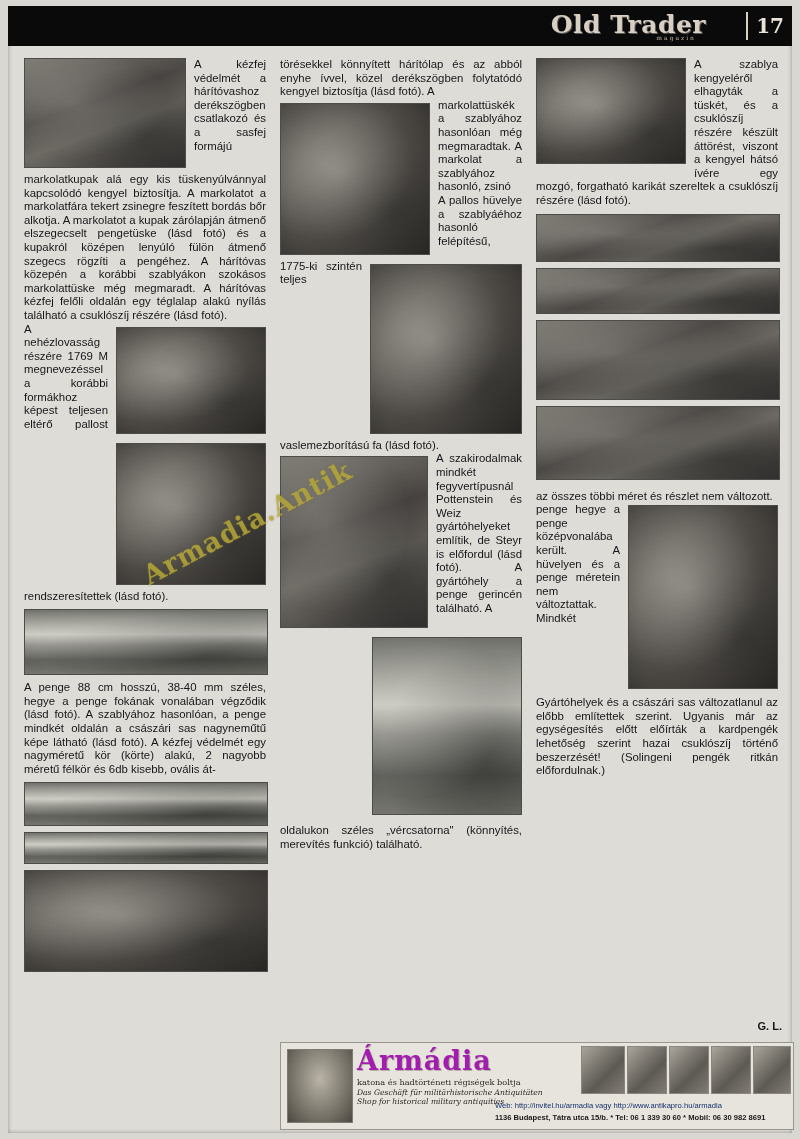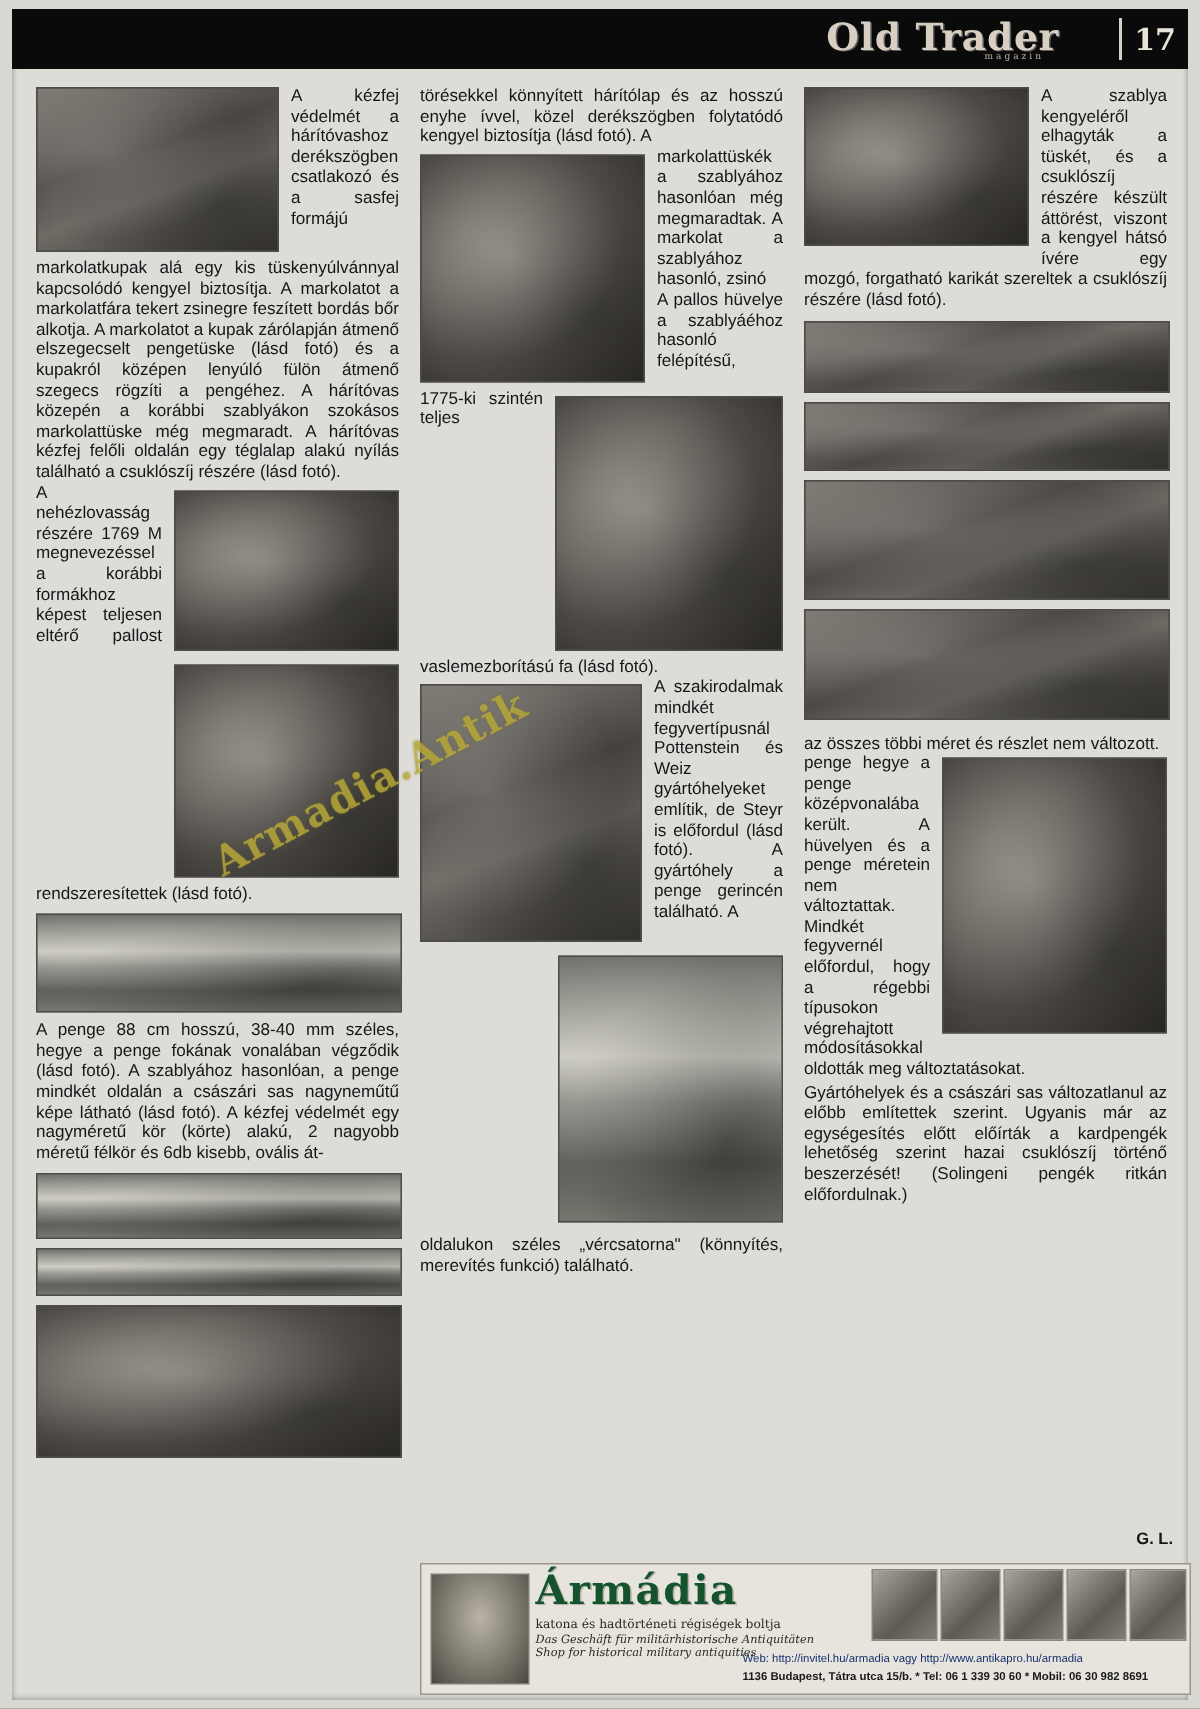--- a/index.html
+++ b/index.html
@@ -91,21 +91,21 @@
   }
   .ad-logo{
     position:absolute;left:6px;top:6px;width:64px;height:72px;
     background:
       radial-gradient(ellipse at 50% 40%,#b9b4a6,#6e6a60 70%,#4b4842 100%);
     border:1px solid #807b72;
   }
   .ad-title{
     position:absolute;left:76px;top:2px;
     font-family:"DejaVu Serif",serif;font-size:27px;font-weight:bold;
-    color:#14532d;letter-spacing:1px;
+    color:#a21caf;letter-spacing:1px;
     text-shadow:1px 1px 0 #b7b2a7;
   }
   .ad-l1{position:absolute;left:76px;top:34px;font-size:8.2px;color:#2b2926;font-family:"DejaVu Serif",serif;}
   .ad-l2{position:absolute;left:76px;top:45px;font-size:7.6px;color:#2b2926;font-family:"DejaVu Serif",serif;font-style:italic;}
   .ad-web{position:absolute;left:214px;top:58px;font-size:7.6px;color:#14306e;}
   .ad-adr{position:absolute;left:214px;top:70px;font-size:7.6px;color:#1a1a1a;font-weight:bold;}
   .ad-thumbs{position:absolute;left:300px;top:3px;width:208px;height:48px;}
   .ad-thumb{
     position:absolute;top:0;height:46px;border:1px solid #8b877e;
     background:
@@ -135,42 +135,41 @@
       <div class="photo hilt wrapR" style="width:148px;height:140px;margin-top:4px;clear:right;"></div>
       <div class="txt">A nehézlovasság részére 1769 M megnevezéssel a korábbi formákhoz képest teljesen eltérő pallost rendszeresítettek (lásd fotó).</div>
       <div class="photo blade fullw" style="width:242px;height:64px;"></div>
       <div class="txt">A penge 88 cm hosszú, 38-40 mm széles, hegye a penge fokának vonalában végződik (lásd fotó). A szablyához hasonlóan, a penge mindkét oldalán a császári sas nagyneműtű képe látható (lásd fotó). A kézfej védelmét egy nagyméretű kör (körte) alakú, 2 nagyobb méretű félkör és 6db kisebb, ovális át-</div>
       <div class="photo blade fullw" style="width:242px;height:42px;"></div>
       <div class="photo blade fullw" style="width:242px;height:30px;margin-top:4px;"></div>
       <div class="photo hilt fullw" style="width:242px;height:100px;margin-top:6px;"></div>
     </div>
 
     <div class="col col2">
-      <div class="txt">törésekkel könnyített hárítólap és az hosszú enyhe ívvel, közel derékszögben folytatódó kengyel biztosítja (lásd fotó). A</div>
+      <div class="txt">törésekkel könnyített hárítólap és az abból enyhe ívvel, közel derékszögben folytatódó kengyel biztosítja (lásd fotó). A</div>
       <div class="photo hilt wrapL" style="width:148px;height:150px;margin-top:4px;"></div>
       <div class="txt">markolattüskék a szablyához hasonlóan még megmaradtak. A markolat a szablyához hasonló, zsinó</div>
       <div class="photo hilt wrapR" style="width:150px;height:168px;margin-top:4px;"></div>
       <div class="txt">A pallos hüvelye a szablyáéhoz hasonló felépítésű, 1775-ki szintén teljes vaslemezborítású fa (lásd fotó).</div>
       <div class="photo scab wrapL" style="width:146px;height:170px;margin-top:4px;clear:left;"></div>
       <div class="txt">A szakirodalmak mindkét fegyvertípusnál Pottenstein és Weiz gyártóhelyeket említik, de Steyr is előfordul (lásd fotó). A gyártóhely a penge gerincén található. A</div>
       <div class="photo blade wrapR" style="width:148px;height:176px;margin-top:4px;"></div>
       <div class="txt" style="clear:both;padding-top:4px;">oldalukon széles „vércsatorna" (könnyítés, merevítés funkció) található.</div>
     </div>
 
     <div class="col col3">
       <div class="photo hilt wrapL" style="width:148px;height:104px;"></div>
       <div class="txt">A szablya kengyeléről elhagyták a tüskét, és a csuklószíj részére készült áttörést, viszont a kengyel hátsó ívére egy mozgó, forgatható karikát szereltek a csuklószíj részére (lásd fotó).</div>
       <div class="photo scab fullw" style="width:242px;height:46px;"></div>
       <div class="photo scab fullw" style="width:242px;height:44px;margin-top:4px;"></div>
       <div class="photo scab fullw" style="width:242px;height:78px;"></div>
       <div class="photo scab fullw" style="width:242px;height:72px;margin-top:4px;"></div>
       <div class="txt" style="padding-top:4px;">az összes többi méret és részlet nem változott.</div>
       <div class="photo hilt wrapR" style="width:148px;height:182px;margin-top:2px;"></div>
       <div class="txt">penge hegye a penge középvonalába került. A hüvelyen és a penge méretein nem változtattak. Mindkét</div>
-      <div class="txt">fegyvernél előfordul, hogy a régebbi típusokon végrehajtott módosításokkal oldották meg változtatásokat.</div>
       <div class="txt" style="clear:both;padding-top:2px;">Gyártóhelyek és a császári sas változatlanul az előbb említettek szerint. Ugyanis már az egységesítés előtt előírták a kardpengék lehetőség szerint hazai csuklószíj történő beszerzését! (Solingeni pengék ritkán előfordulnak.)</div>
     </div>
 
     <div class="sig">G. L.</div>
 
     <div class="watermark">Armadia.Antik</div>
 
     <div class="ad">
       <div class="ad-logo"></div>
       <div class="ad-title">Ármádia</div>

